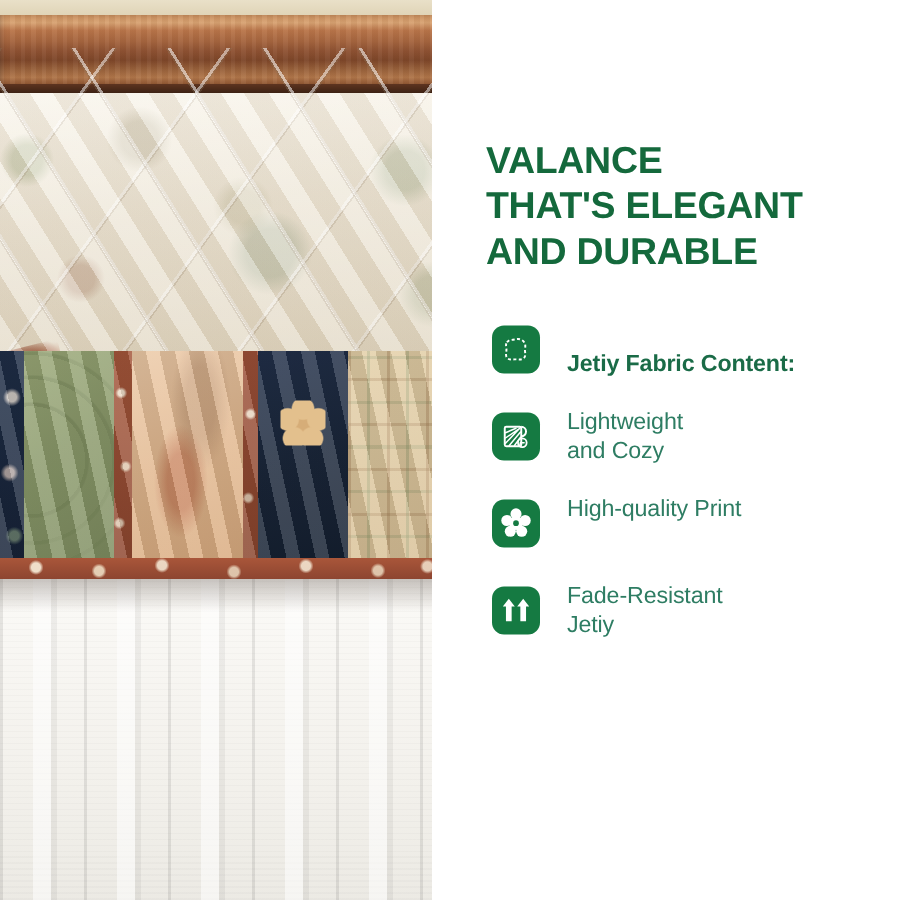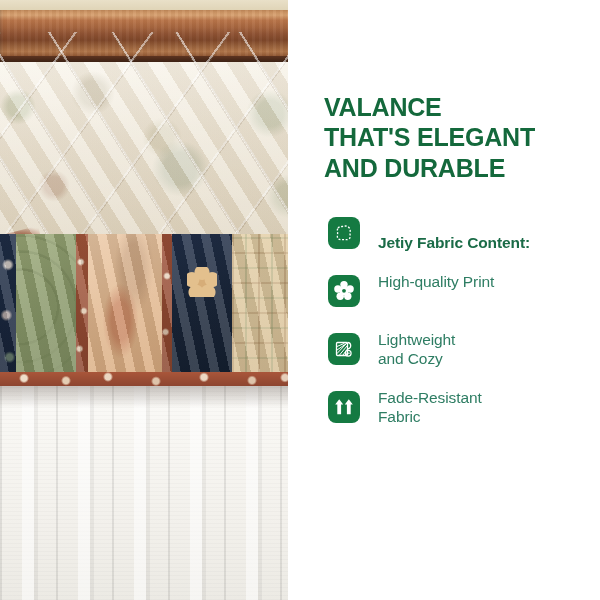--- a/index.html
+++ b/index.html
@@ -367,61 +367,61 @@
           <svg width="20" height="20" viewBox="0 0 20 20">
             <path d="M4 5.2 C5.6 3 8 3.8 10 3.2 C12 2.6 14.4 3.4 15.6 5.4
                      C16.8 7.4 15.8 9 16 11 C16.2 13 16.6 15.2 14.6 16.2
                      C12.6 17.2 10.8 16.4 9 16.6 C7 16.8 4.8 17 3.8 15.2
                      C2.8 13.4 3.8 11.6 3.6 9.6 C3.4 7.6 3 6.4 4 5.2 Z" fill="none" stroke="#ffffff" stroke-width="1.3" stroke-dasharray="2 1.6" stroke-linejoin="round"></path>
           </svg>
         </span>
         <span class="feature-text">
           <span class="lead">Jetiy Fabric Content</span><span class="lead">:</span><br>
         </span>
+      </div>
+
+      <div class="feature">
+        <span class="feature-icon">
+          <svg width="20" height="20" viewBox="0 0 20 20">
+            <rect x="2.5" y="3.5" width="11" height="13" rx="1" fill="none" stroke="#ffffff" stroke-width="1.3"></rect>
+            <path d="M3 14.5 L12.5 4.5 M3 11 L12.5 4.5 M3 7.5 L10 4.5
+                     M5.5 16 L13 7 M9 16 L13 10.5 M12.5 16 L13 14" stroke="#ffffff" stroke-width="1" stroke-linecap="round"></path>
+            <path d="M13.5 3.5 a3.2 3.2 0 0 1 0 6.4" fill="none" stroke="#ffffff" stroke-width="1.3"></path>
+            <circle cx="14.2" cy="14.2" r="2.9" fill="none" stroke="#ffffff" stroke-width="1.2"></circle>
+            <path d="M13 14.2 h2.4" stroke="#ffffff" stroke-width="1" stroke-linecap="round"></path>
+          </svg>
+        </span>
+        <span class="feature-text">Lightweight
+and Cozy</span>
       </div>
 
       <div class="feature">
         <span class="feature-icon">
           <svg width="22" height="22" viewBox="0 0 22 22">
             <g fill="#ffffff">
               <circle cx="11" cy="4.6" r="3.7"></circle>
               <circle cx="17.1" cy="9" r="3.7"></circle>
               <circle cx="14.8" cy="16.2" r="3.7"></circle>
               <circle cx="7.2" cy="16.2" r="3.7"></circle>
               <circle cx="4.9" cy="9" r="3.7"></circle>
               <circle cx="11" cy="10.8" r="4.6"></circle>
             </g>
             <circle cx="11" cy="10.8" r="1.9" fill="#157A42"></circle>
           </svg>
         </span>
         <span class="feature-text">High-quality Print</span>
       </div>
 
-      <div class="feature">
-        <span class="feature-icon">
-          <svg width="20" height="20" viewBox="0 0 20 20">
-            <rect x="2.5" y="3.5" width="11" height="13" rx="1" fill="none" stroke="#ffffff" stroke-width="1.3"></rect>
-            <path d="M3 14.5 L12.5 4.5 M3 11 L12.5 4.5 M3 7.5 L10 4.5
-                     M5.5 16 L13 7 M9 16 L13 10.5 M12.5 16 L13 14" stroke="#ffffff" stroke-width="1" stroke-linecap="round"></path>
-            <path d="M13.5 3.5 a3.2 3.2 0 0 1 0 6.4" fill="none" stroke="#ffffff" stroke-width="1.3"></path>
-            <circle cx="14.2" cy="14.2" r="2.9" fill="none" stroke="#ffffff" stroke-width="1.2"></circle>
-            <path d="M13 14.2 h2.4" stroke="#ffffff" stroke-width="1" stroke-linecap="round"></path>
-          </svg>
-        </span>
-        <span class="feature-text">Lightweight
-and Cozy</span>
-      </div>
-
 
       <div class="feature">
         <span class="feature-icon">
           <svg width="22" height="22" viewBox="0 0 22 22">
             <path d="M6.2 3.2 L10.2 8.4 H8.1 V18.2 H4.3 V8.4 H2.2 Z" fill="#ffffff"></path>
             <path d="M15.8 3.2 L19.8 8.4 H17.7 V18.2 H13.9 V8.4 H11.8 Z" fill="#ffffff"></path>
           </svg>
         </span>
         <span class="feature-text">Fade-Resistant
-Fabric</span>
+Jetiy</span>
       </div>
 
     </div>
   </div>
 </div>
 
 </body></html>

